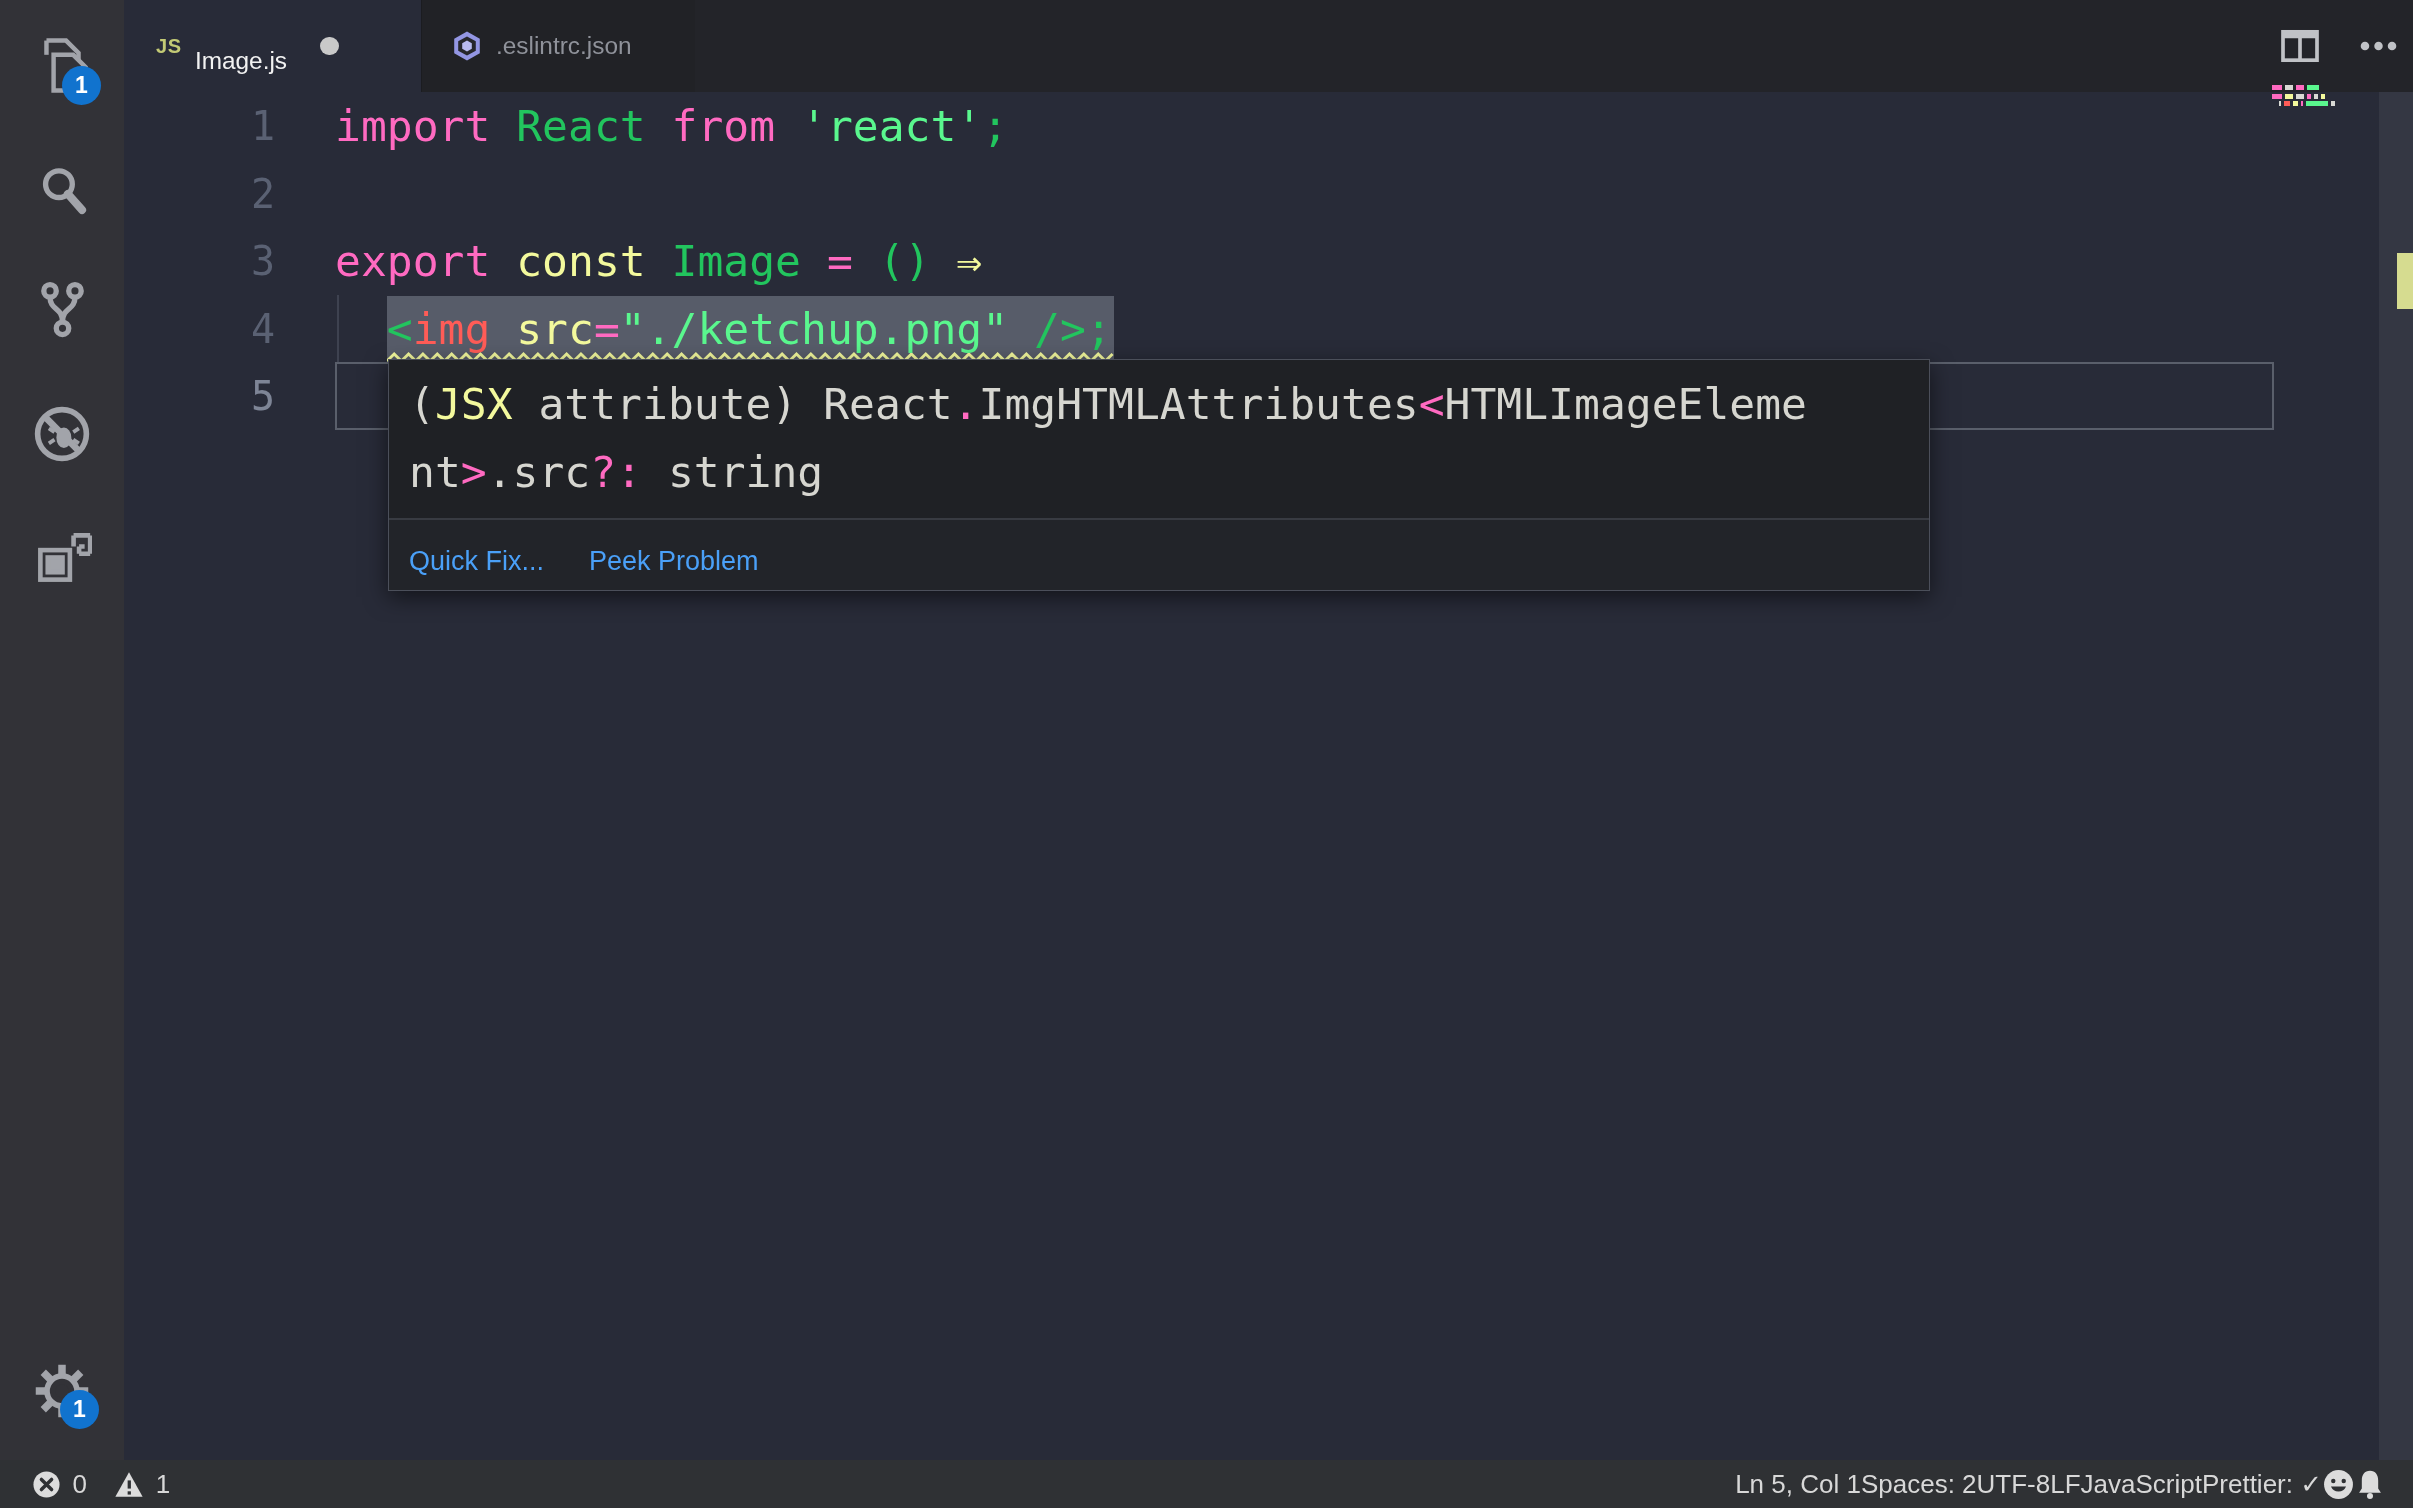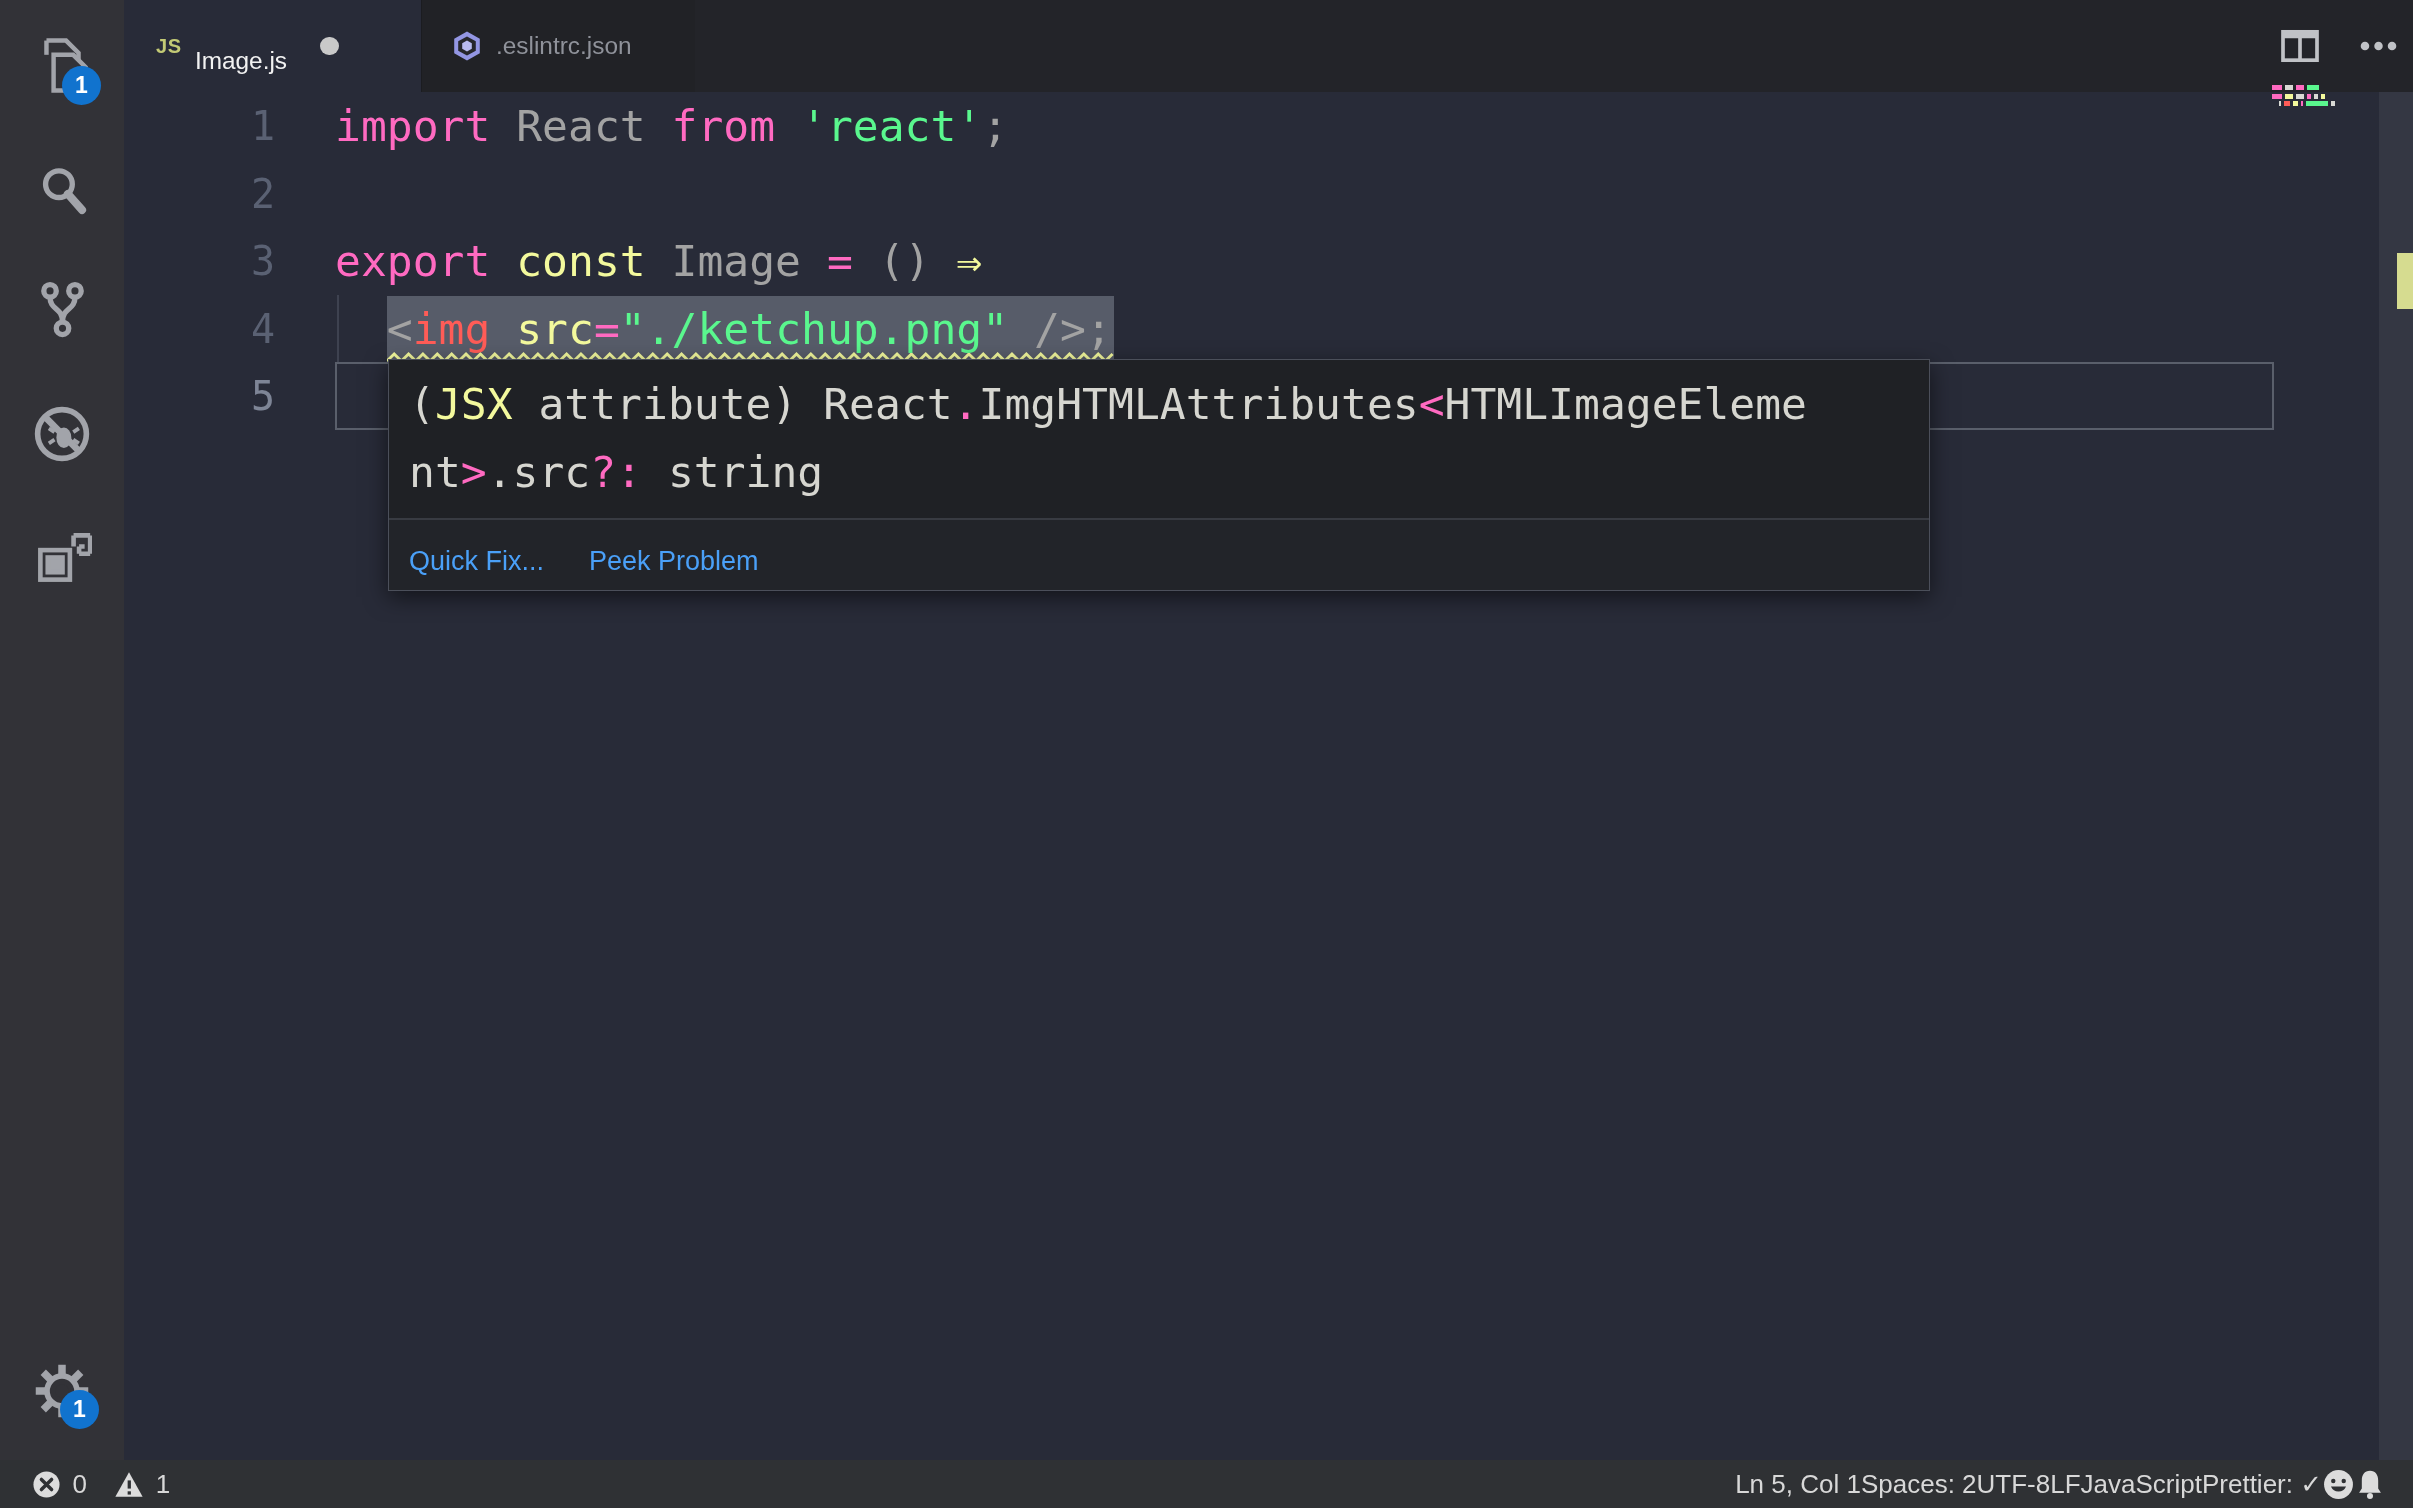--- a/index.html
+++ b/index.html
@@ -20,21 +20,21 @@
   #tab-inactive .tab-label{color:#8f929a;}
   .js-badge{color:#c3ca75;font-weight:bold;font-size:20px;letter-spacing:0.7px;}
   .mod-dot{width:18.7px;height:18.7px;border-radius:50%;background:#c9c9c9;margin-left:33px;}
   
   #editor{position:absolute;left:124px;top:92px;width:2290px;height:1368px;background:#282b38;}
   .gutter-num{position:absolute;left:0;width:151px;height:68px;line-height:68px;text-align:right;
               color:#5a6173;font-family:"DejaVu Sans Mono",monospace;font-size:40px;}
   .gutter-num.active{color:#7e8596;}
   .code-line{position:absolute;left:211px;height:68px;line-height:68px;white-space:pre;
              font-family:"DejaVu Sans Mono",monospace;font-size:43px;color:#eff0eb;}
-  .tok-fg{color:#a3a3a3;margin-top:22px;} .tok-fg2{color:#d6d6d0;} .tok-pink{color:#ff6ac1;}
+  .tok-fg{color:#22c55e;margin-top:22px;} .tok-fg2{color:#d6d6d0;} .tok-pink{color:#ff6ac1;}
   .tok-green{color:#5af78e;} .tok-yellow{color:#f3f99d;} .tok-red{color:#ff5c57;}
   .tok-gray{color:#8b8e98;}
   #selection{position:absolute;left:263px;top:204px;width:727px;height:66px;background:#575c69;}
   #indent-guide{position:absolute;left:213px;top:203px;width:2.2px;height:69px;background:#3e4250;}
   #squiggle{position:absolute;left:263px;top:259px;width:727px;height:13px;}
   #cursor-line-box{position:absolute;left:211px;top:270px;width:1939px;height:68px;
                    border:2.9px solid #5a5f6b;box-sizing:border-box;}
   
   .mini-row{position:absolute;height:5px;display:flex;gap:2.9px;}
   .mini-seg{height:100%;}

